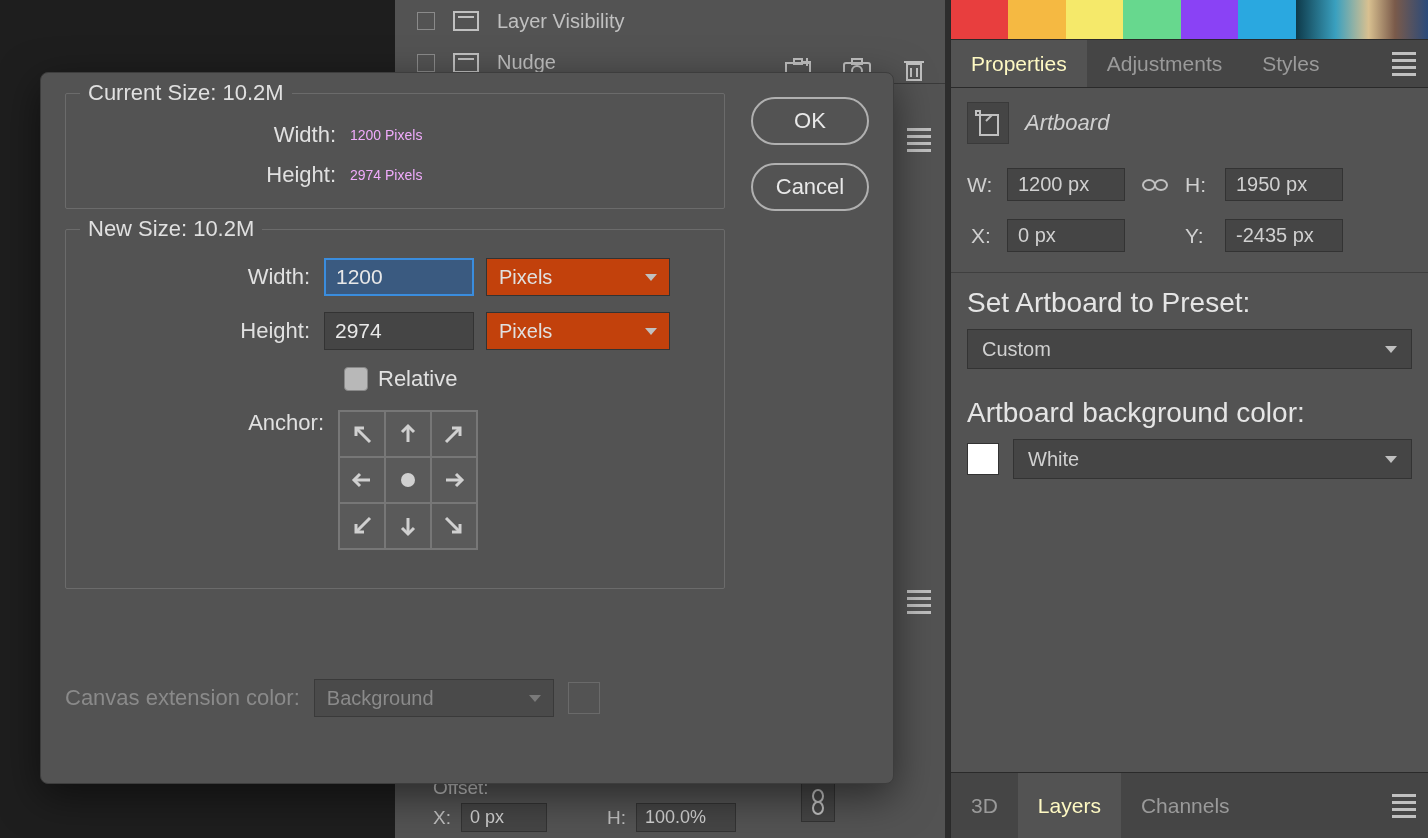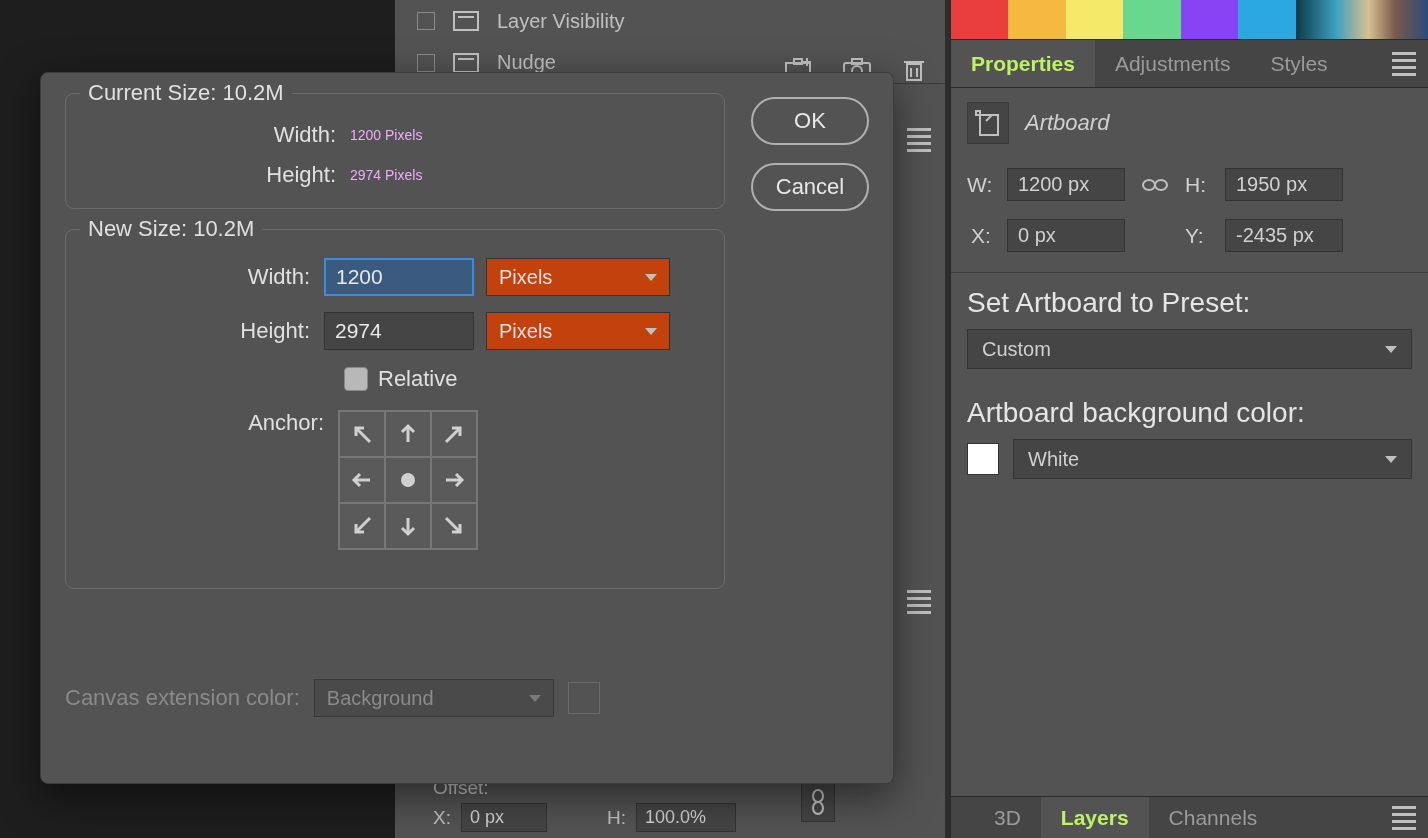--- a/index.html
+++ b/index.html
@@ -121,22 +121,22 @@
   padding: 0 20px;
   height: 100%;
   display: flex;
   align-items: center;
   font-size: 21px;
   color: #9a9a9a;
   cursor: pointer;
 }
 .panel-tab.active {
   background: #535353;
-  color: #bef264;
-  font-weight: 700;
+  color: #fef9c3;
+  font-weight: 400;
 }
 .panel-menu-btn {
   margin-left: auto;
   margin-right: 12px;
 }
 .artboard-header {
   display: flex;
   align-items: center;
   gap: 16px;
   padding: 14px 16px;
@@ -218,26 +218,25 @@
   display: flex;
   align-items: center;
   padding: 0 14px;
   font-size: 20px;
   color: #d0d0d0;
   justify-content: space-between;
 }
 .bottom-tabs {
   position: absolute;
   bottom: 0; left: 0; right: 0;
-  height: 42px;
+  height: 66px;
   background: #454545;
   display: flex;
   align-items: center;
   border-top: 1px solid #2a2a2a;
-  padding-left: 23px;
 }
 
 .dialog {
   position: absolute;
   left: 40px;
   top: 72px;
   width: 854px;
   height: 712px;
   background: #535353;
   border: 1px solid #3d3d3d;
@@ -255,21 +254,21 @@
   color: #1a1a1a;
   border-bottom: 1px solid #444;
 }
 .dialog-body {
   padding: 20px 24px;
   position: relative;
   height: calc(100% - 44px);
 }
 .fieldset {
   border: 1px solid #6b6b6b;
-  border-radius: 9px;
+  border-radius: 2px;
   position: relative;
   padding: 28px 24px 20px 24px;
   margin-bottom: 20px;
 }
 .fieldset-legend {
   position: absolute;
   top: -14px;
   left: 14px;
   background: #535353;
   padding: 0 8px;

